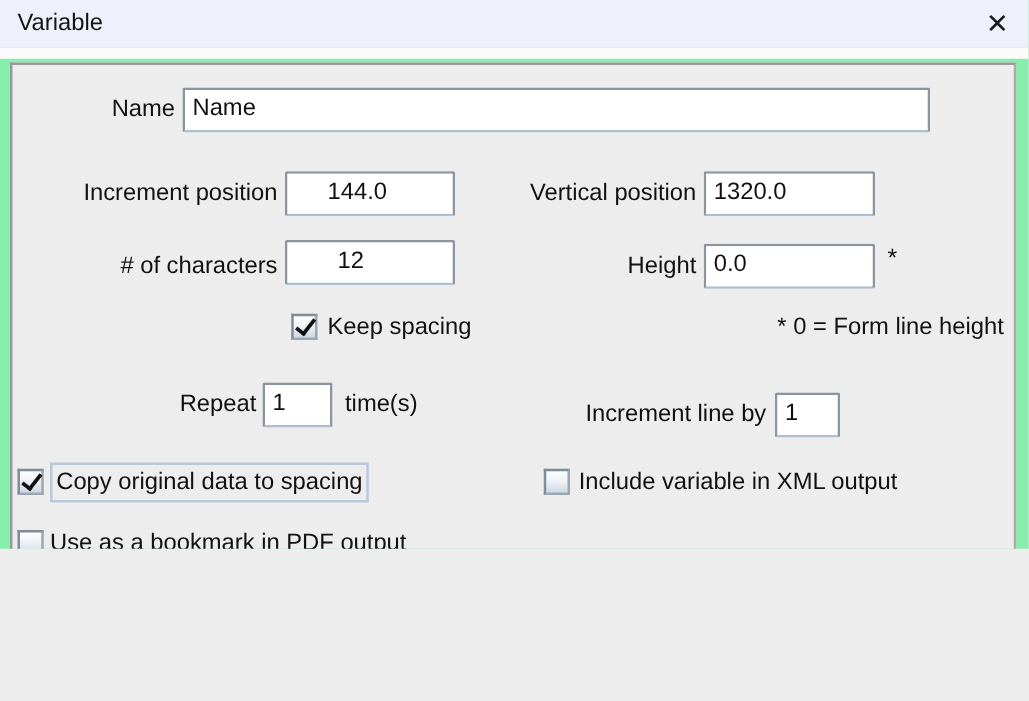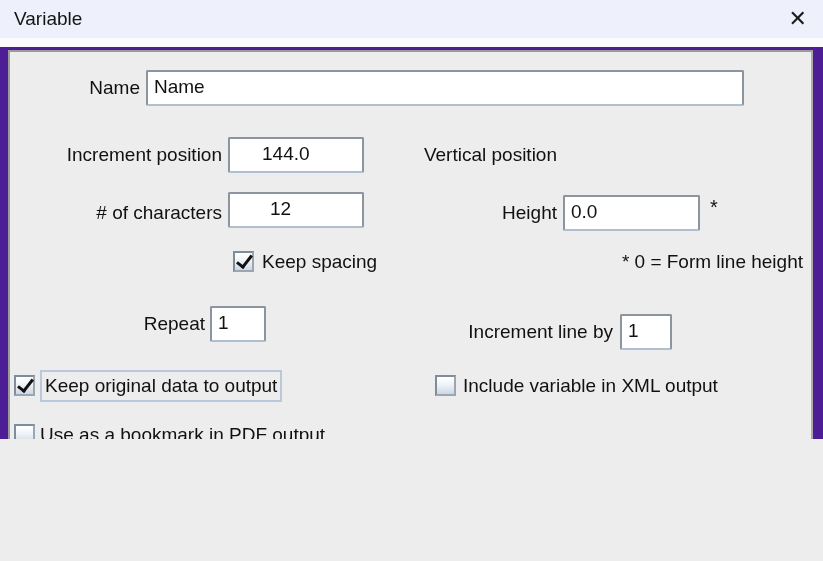--- a/index.html
+++ b/index.html
@@ -2,21 +2,21 @@
 <html><head>
 <meta charset="utf-8">
 <style>
   html,body{margin:0;padding:0;}
   body{
     width:823px;height:561px;
     font-family:"Liberation Sans", sans-serif;
     background:#ededed;
     -webkit-font-smoothing:antialiased;
   }
-  .dialog{position:relative;width:823px;height:439px;background:#4c1d95;overflow:hidden;}
+  .dialog{position:relative;width:823px;height:439px;background:#86efac;overflow:hidden;}
 
   
   .titlebar{position:absolute;left:0;top:0;width:823px;height:38px;background:#eef1fb;}
   .title{position:absolute;left:14px;top:0;height:38px;display:flex;align-items:center;
          font-size:19px;color:#141414;}
   .close{position:absolute;right:16px;top:0;height:38px;display:flex;align-items:center;
          font-size:22px;color:#1a1a1a;cursor:default;}
   .strip{position:absolute;left:0;top:38px;width:823px;height:9px;background:#fbfbfc;}
 
   
@@ -69,42 +69,44 @@
   <div class="strip"></div>
 
   <div class="panel">
 
     <div class="label" style="left:0;top:18px;width:130px;height:36px">Name</div>
     <input class="field" style="left: 136px; top: 18px; width: 598px;" value="Name">
 
     <div class="label" style="left:0;top:85px;width:212px;height:36px">Increment position</div>
     <input class="field" style="left: 218px; top: 85px; width: 136px; padding-left: 32px;" value="144.0">
     <div class="label" style="left:330px;top:85px;width:217px;height:36px">Vertical position</div>
+    <input class="field" style="left: 553px; top: 85px; width: 137px;" value="1320.0">
 
     <div class="label" style="left:0;top:143px;width:212px;height:36px"># of characters</div>
     <input class="field" style="left: 218px; top: 140px; width: 136px; padding-left: 40px;" value="12">
     <div class="label" style="left:330px;top:143px;width:217px;height:36px">Height</div>
     <input class="field" style="left: 553px; top: 143px; width: 137px;" value="0.0">
     <div class="label lft" style="left:700px;top:140px;width:24px;height:30px;font-size:20px">*</div>
 
     <div class="checkbox checked" style="left:223px;top:199px">
       <span class="checkmark"></span>
     </div>
     <div class="label lft" style="left:252px;top:196px;height:28px">Keep spacing</div>
     <div class="note" style="right:8px;top:196px;height:28px">* 0 = Form line height</div>
 
     <div class="label" style="left:0;top:254px;width:195px;height:36px">Repeat</div>
     <input class="field" style="left: 200px; top: 254px; width: 56px;" value="1">
+    <div class="label lft" style="left:266px;top:254px;height:36px">time(s)</div>
     <div class="label" style="left:390px;top:262px;width:213px;height:36px">Increment line by</div>
     <input class="field" style="left: 610px; top: 262px; width: 52px;" value="1">
 
     <div class="checkbox checked" style="left:4px;top:323px">
       <span class="checkmark"></span>
     </div>
-    <div class="label lft focus-ring" style="left:30px;top:318px;height:28px">Keep original data to output</div>
+    <div class="label lft focus-ring" style="left:30px;top:318px;height:28px">Copy original data to spacing</div>
 
     <div class="checkbox" style="left:425px;top:323px">
       
     </div>
     <div class="label lft" style="left:453px;top:320px;height:28px">Include variable in XML output</div>
 
     <div class="checkbox" style="left:4px;top:372px">
       
     </div>
     <div class="label lft" style="left:30px;top:369px;height:28px">Use as a bookmark in PDF output</div>

